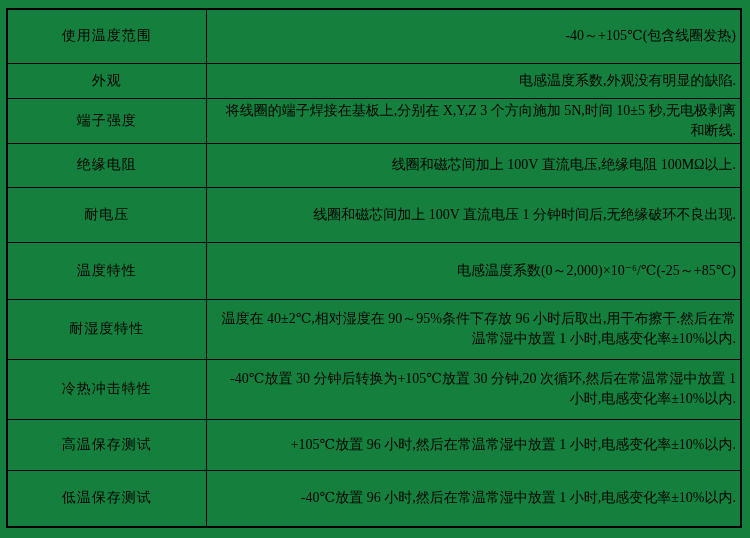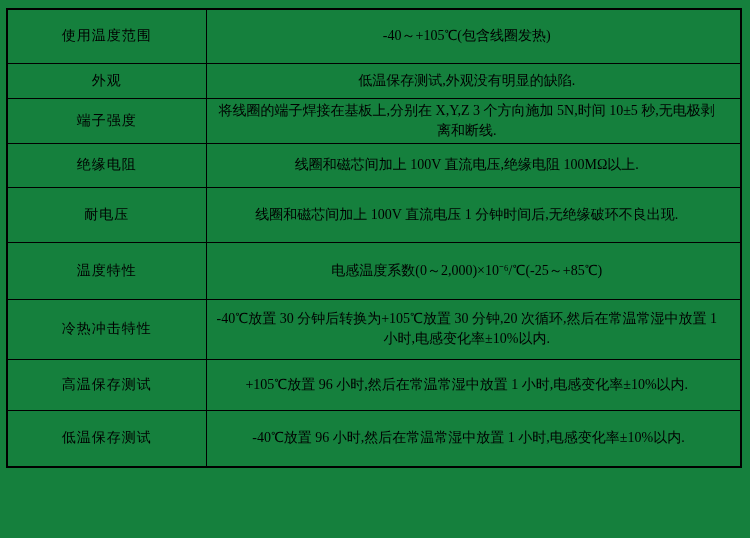--- a/index.html
+++ b/index.html
@@ -32,27 +32,26 @@
     overflow: hidden;
   }
   col.label-col { width: 199px; }
   col.value-col { width: 535px; }
   td.label-cell {
     text-align: center;
     vertical-align: middle;
     letter-spacing: 1px;
   }
   td.value-cell {
-    text-align: center;
+    text-align: right;
     vertical-align: middle;
-    padding: 2px 20px 2px 7px;
+    padding: 2px 4px 2px 7px;
     line-height: 20px;
     white-space: pre-wrap;
     word-break: break-all;
-    font-family: Liberation Serif, serif;
   }
   tr.r0 { height: 54px; }
   tr.r1 { height: 35px; }
   tr.r2 { height: 44px; margin-top: 36px; }
   tr.r3 { height: 44px; }
   tr.r4 { height: 55px; }
   tr.r5 { height: 57px; }
   tr.r6 { height: 60px; }
   tr.r7 { height: 60px; }
   tr.r8 { height: 51px; margin-top: 12px; }
@@ -67,37 +66,41 @@
       <col class="label-col">
       <col class="value-col">
     </colgroup>
     <tbody>
       <tr class="r0">
         <td class="label-cell">使用温度范围</td>
         <td class="value-cell">-40～+105℃(包含线圈发热)</td>
       </tr>
       <tr class="r1">
         <td class="label-cell">外观</td>
-        <td class="value-cell">低温保存测试,外观没有明显的缺陷.</td>
+        <td class="value-cell">电感温度系数,外观没有明显的缺陷.</td>
       </tr>
       <tr class="r2">
         <td class="label-cell">端子强度</td>
         <td class="value-cell">将线圈的端子焊接在基板上,分别在 X,Y,Z 3 个方向施加 5N,时间 10±5 秒,无电极剥离和断线.</td>
       </tr>
       <tr class="r3">
         <td class="label-cell">绝缘电阻</td>
         <td class="value-cell">线圈和磁芯间加上 100V 直流电压,绝缘电阻 100MΩ以上.</td>
       </tr>
       <tr class="r4">
         <td class="label-cell">耐电压</td>
         <td class="value-cell">线圈和磁芯间加上 100V 直流电压 1 分钟时间后,无绝缘破环不良出现.</td>
       </tr>
       <tr class="r5">
         <td class="label-cell">温度特性</td>
         <td class="value-cell">电感温度系数(0～2,000)×10⁻⁶/℃(-25～+85℃)</td>
+      </tr>
+      <tr class="r6">
+        <td class="label-cell">耐湿度特性</td>
+        <td class="value-cell">温度在 40±2℃,相对湿度在 90～95%条件下存放 96 小时后取出,用干布擦干.然后在常温常湿中放置 1 小时,电感变化率±10%以内.</td>
       </tr>
       <tr class="r7">
         <td class="label-cell">冷热冲击特性</td>
         <td class="value-cell">-40℃放置 30 分钟后转换为+105℃放置 30 分钟,20 次循环,然后在常温常湿中放置 1 小时,电感变化率±10%以内.</td>
       </tr>
       <tr class="r8">
         <td class="label-cell">高温保存测试</td>
         <td class="value-cell">+105℃放置 96 小时,然后在常温常湿中放置 1 小时,电感变化率±10%以内.</td>
       </tr>
       <tr class="r9">

